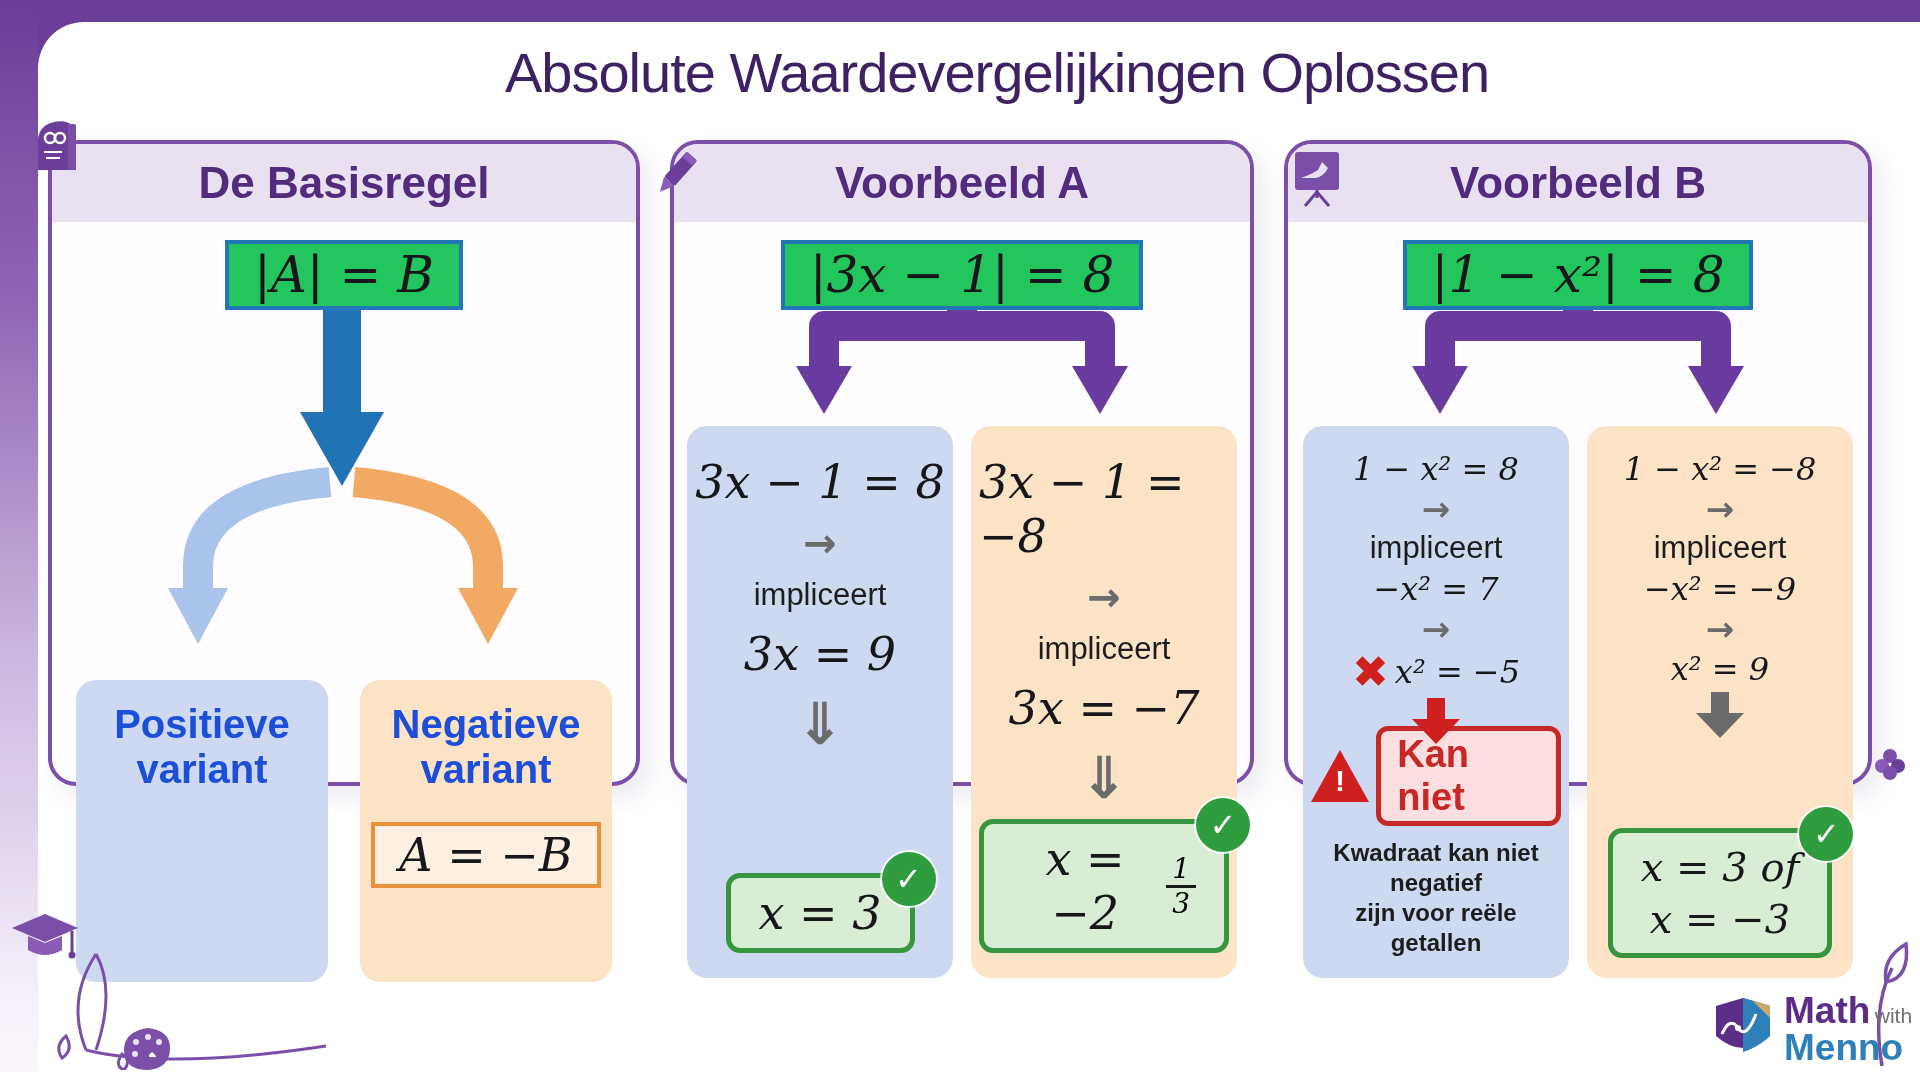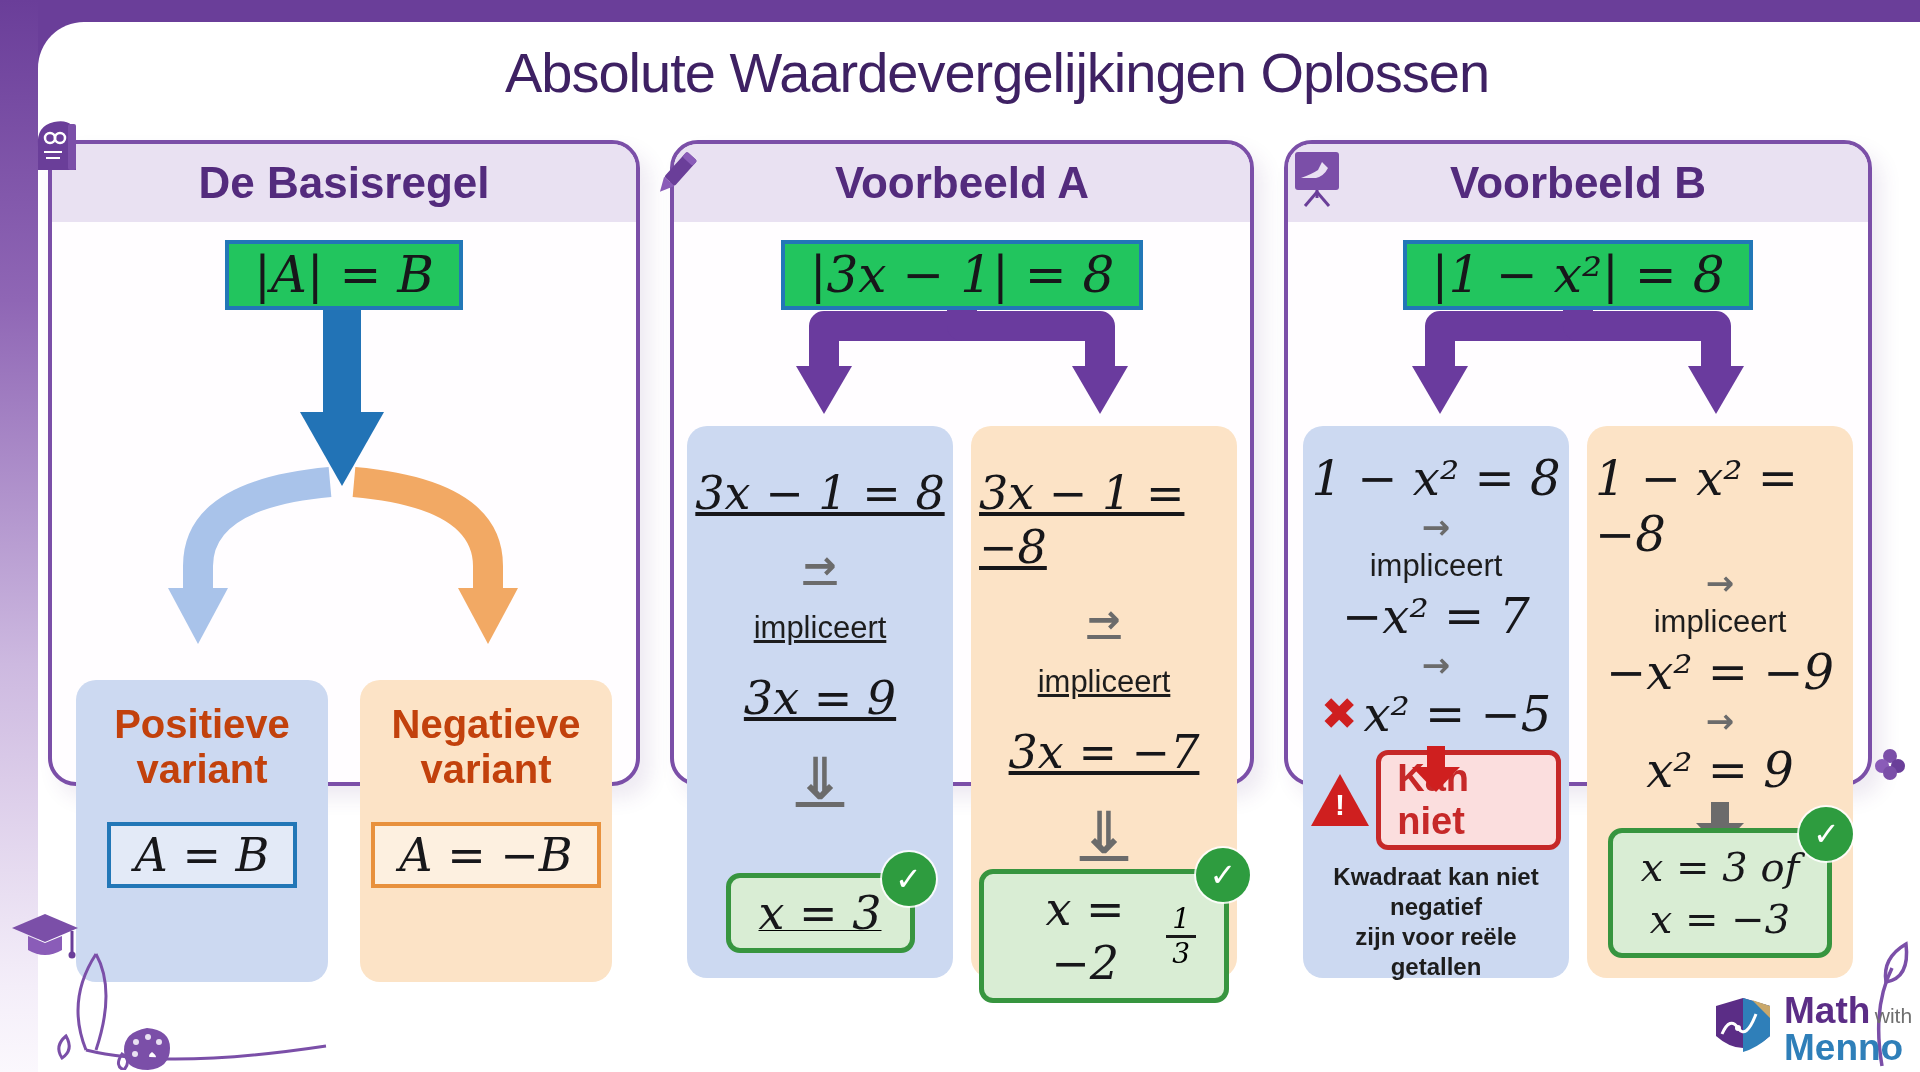--- a/index.html
+++ b/index.html
@@ -31,42 +31,42 @@
   .formula-box .math { font-size:50px; }
 
   .flow-svg { display:block; }
 
   
   .variant-row { display:flex; justify-content:space-between; padding:0 24px; margin-top:2px; }
   .variant { width:252px; height:302px; border-radius:20px; display:flex; flex-direction:column;
     align-items:center; padding-top:22px; }
   .variant.blue   { background:#ccd9f1; }
   .variant.orange { background:#fce3c6; }
-  .variant-label { font-size:40px; font-weight:800; line-height:1.12; color:#c2410c;
+  .variant-label { font-size:40px; font-weight:800; line-height:1.12; color:#1d4ed8;
     text-align:center; width:210px; }
   .variant-eq { margin-top:30px; border:4px solid #2277b7; padding:2px 24px;
     background:rgba(255,255,255,0.45); }
   .variant-eq .math { font-size:46px; }
   .variant.orange .variant-eq { border-color:#e8913d; }
 
   
   .col-row { display:flex; justify-content:center; gap:18px; }
   .col { width:266px; height:552px; border-radius:20px; padding:22px 8px 18px;
     display:flex; flex-direction:column; align-items:center; }
   .col.blue   { background:#ccd9f1; }
   .col.orange { background:#fce3c6; }
 
   .eq-lg  { font-size:46px; }
-  .eq-md  { font-size:48px; }
+  .eq-md  { font-size:32px; }
   .arrow-glyph { font-family:"DejaVu Sans",sans-serif; color:#6b6b6b; font-weight:bold; }
   .r-arrow  { font-size:40px; line-height:1.0; }
   .r-arrow.sm { font-size:34px; }
   .d-arrow  { font-size:58px; line-height:1.0; }
   .implies { font-size:31px; color:#1d1d1d; }
-  .gap14 > * { margin-top:18px; margin-bottom:7px;text-decoration:underline; }
+  .gap14 > * { margin-top:7px; margin-bottom:7px; }
   .gap6  > * { margin-top:2px; margin-bottom:2px; }
 
   .result { position:relative; background:#d9edd4; border:5px solid #37953f; border-radius:14px;
     padding:8px 28px; margin-top:auto; text-align:center; }
   .result .math { font-size:46px; }
   .result.two-line .math { font-size:40px; line-height:1.3; }
   .badge { position:absolute; top:-26px; right:-26px; width:54px; height:54px; border-radius:50%;
     background:#2e9c3f; color:#fff; display:flex; align-items:center; justify-content:center;
     font-family:"DejaVu Sans",sans-serif; font-size:32px; font-weight:bold;
     box-shadow:0 0 0 2px rgba(255,255,255,0.85); }
@@ -128,23 +128,20 @@
     <path d="M290,0 L290,108" stroke="#2273b6" stroke-width="38" fill="none"></path>
     <polygon points="248,102 332,102 290,176" fill="#2273b6"></polygon>
     <path d="M278,172 Q146,184 146,256 L146,282" stroke="#a9c3ea" stroke-width="30" fill="none"></path>
     <polygon points="116,278 176,278 146,334" fill="#a9c3ea"></polygon>
     <path d="M302,172 Q436,184 436,256 L436,282" stroke="#f2a964" stroke-width="30" fill="none"></path>
     <polygon points="406,278 466,278 436,334" fill="#f2a964"></polygon>
   </svg>
   <div class="variant-row">
     <div class="variant blue">
       <div class="variant-label">Positieve variant</div>
-      <div class="variant-eq">
-        <span class="math">A = B</span>
-      </div>
     </div>
     <div class="variant orange">
       <div class="variant-label">Negatieve variant</div>
       <div class="variant-eq">
         <span class="math">A = −B</span>
       </div>
     </div>
   </div>
 </section>
 

